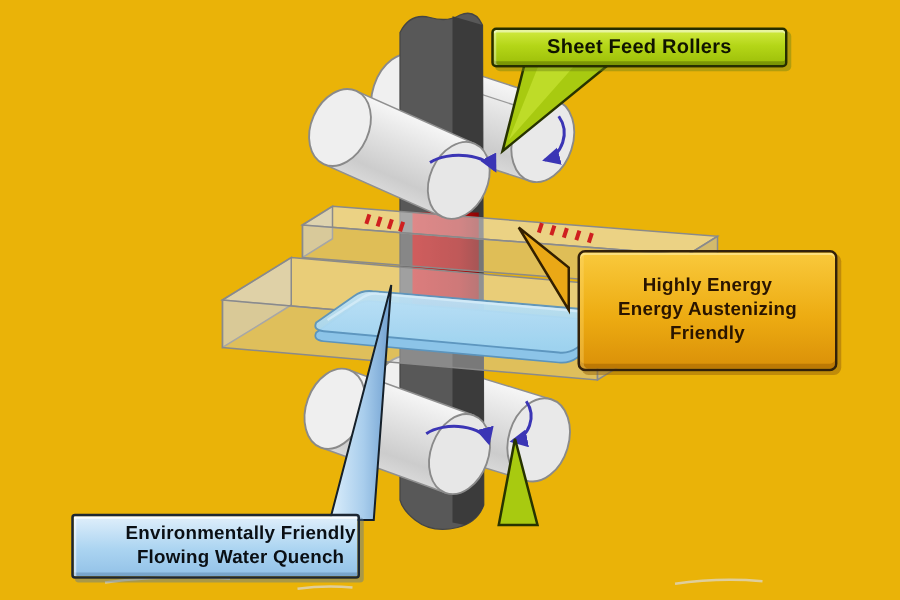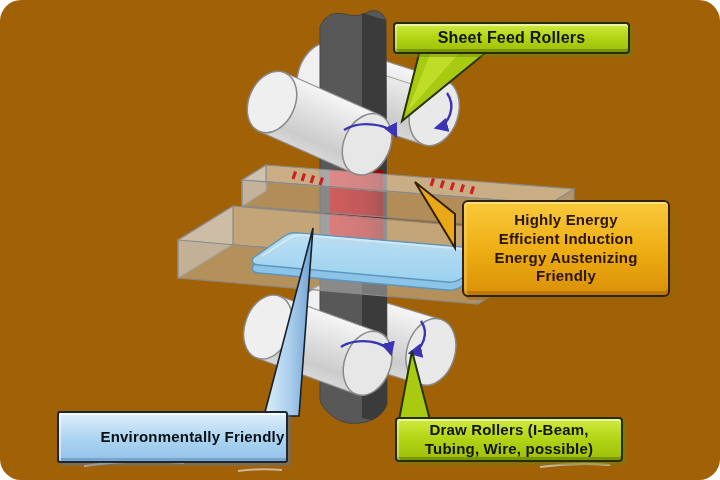--- a/index.html
+++ b/index.html
@@ -1,17 +1,17 @@
 <!DOCTYPE html>
 <html><head>
 <meta charset="utf-8">
 <style>
   html,body{margin:0;padding:0;background:#fff;}
-  #stage{position:relative;width:720px;height:480px;background:#a16207;overflow:hidden;
-         font-family:"Liberation Sans", sans-serif;border-radius:21px;}
+  #stage{position:relative;width:720px;height:480px;background:#eab308;overflow:hidden;
+         font-family:"Liberation Sans", sans-serif;}
   #diagram-svg{position:absolute;left:0;top:0;}
   .callout{position:absolute;display:flex;flex-direction:column;align-items:center;justify-content:center;
            box-sizing:border-box;font-weight:bold;text-align:center;letter-spacing:.2px;line-height:1.25;}
   .callout .ln{white-space:nowrap;}
   .green{background:linear-gradient(180deg,#d2ea42 0%,#b4d617 45%,#9cbe08 100%);
          border:2px solid #252e00;border-radius:4px;color:#101400;
          box-shadow:inset 0 2px 0 rgba(255,255,255,.5), inset 2px 0 0 rgba(255,255,255,.35),
                     inset 0 -3px 0 rgba(80,100,0,.45), 3px 3px 0 rgba(110,130,20,.45);}
   .orange{background:linear-gradient(180deg,#f9c93c 0%,#edac12 55%,#da9008 100%);
           border:2px solid #33210a;border-radius:6px;color:#2a1500;
@@ -140,27 +140,23 @@
       <polygon points="399,420 430,420 412,351" fill="#a8ca10" stroke="#273300" stroke-width="2"></polygon>
     </g>
   </svg>
 
   <div id="co-feed" class="callout green">
     <span class="ln">Sheet Feed Rollers</span>
   </div>
 
   <div id="co-heat" class="callout orange">
     <span class="ln">Highly Energy</span>
-    <span class="ln">Efficient Induction</span>
     <span class="ln">Energy Austenizing</span>
     <span class="ln">Friendly</span>
   </div>
 
   <div id="co-quench" class="callout blue">
     <span class="ln">Environmentally Friendly</span>
+    <span class="ln">Flowing Water Quench</span>
   </div>
 
-  <div id="co-draw" class="callout green">
-    <span class="ln">Draw Rollers (I-Beam,</span>
-    <span class="ln">Tubing, Wire, possible)</span>
-  </div>
 
 </div>
 
 </body></html>

